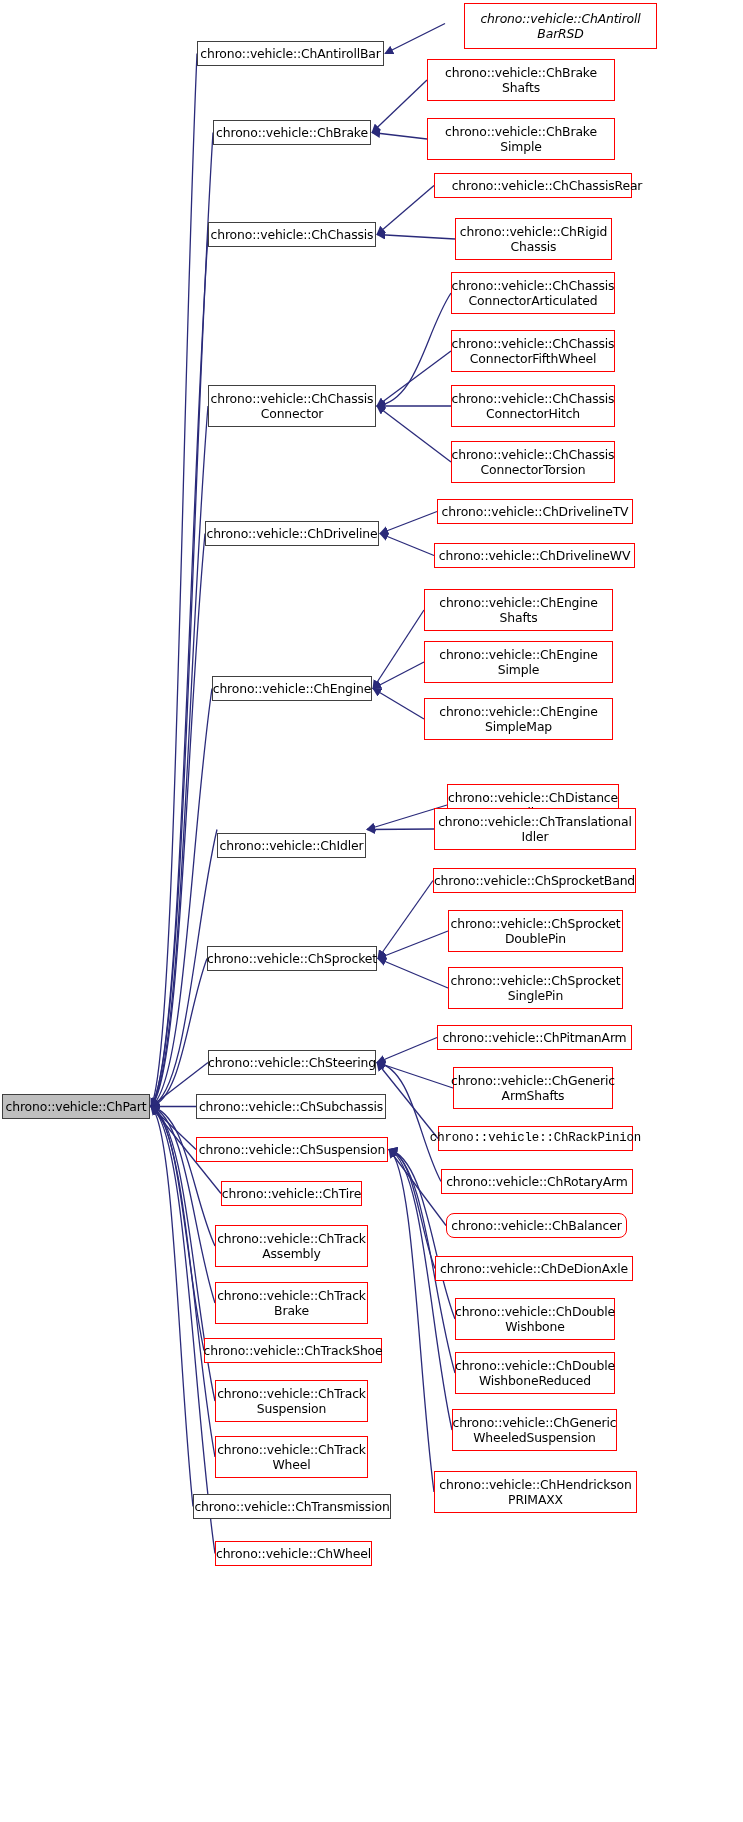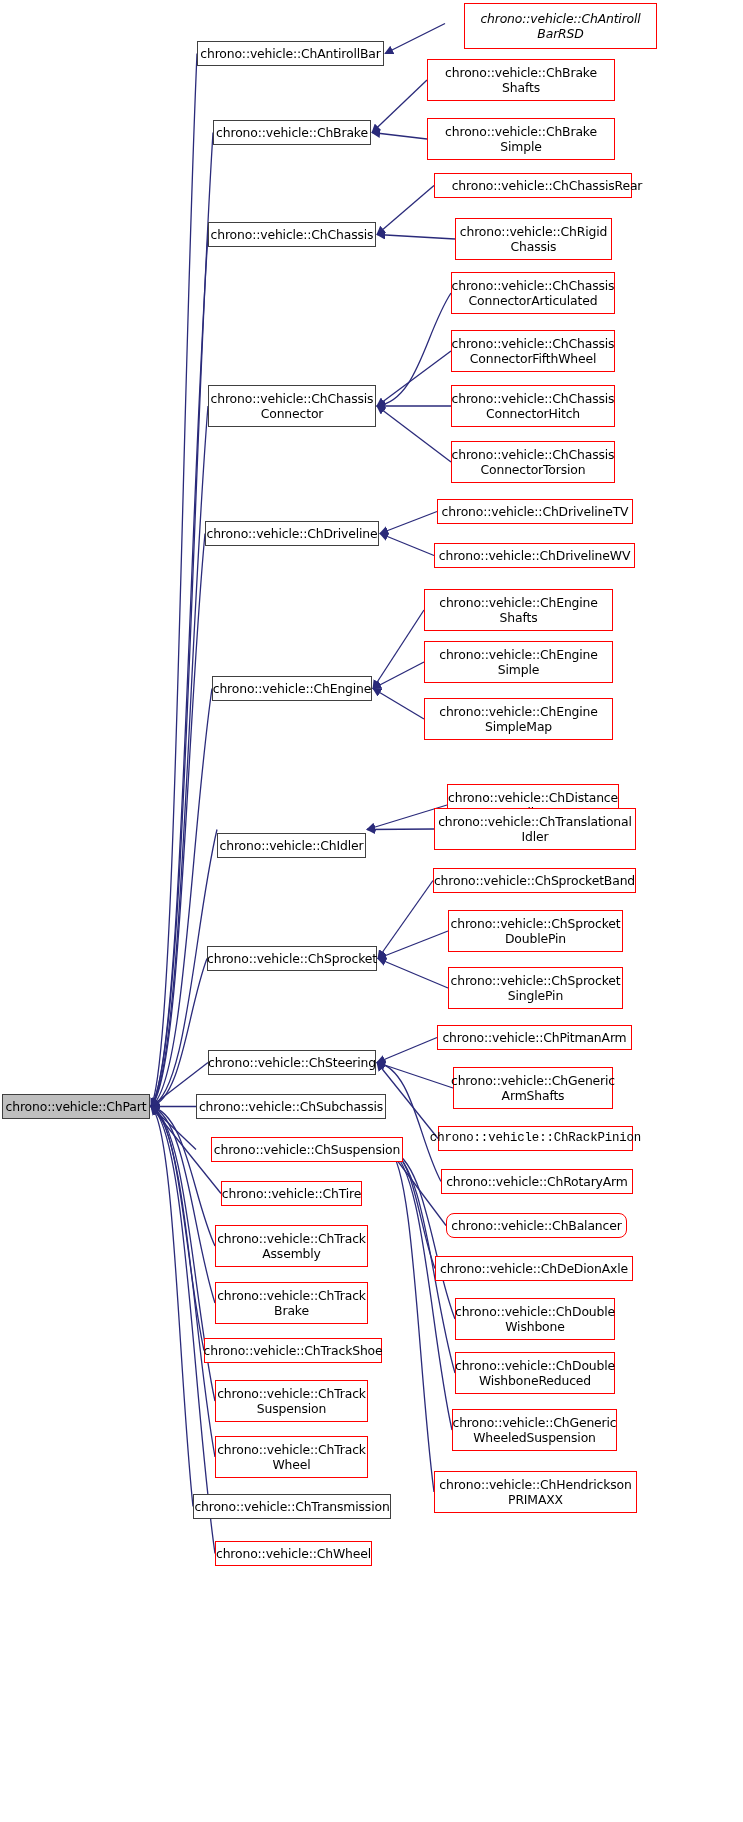--- a/index.html
+++ b/index.html
@@ -125,21 +125,21 @@
     <div class="node " style="left: 433px; top: 868px; width: 203px; height: 25px;">chrono::vehicle::ChSprocketBand</div>
     <div class="node " style="left: 448px; top: 910px; width: 175px; height: 42px;">chrono::vehicle::ChSprocket
 DoublePin</div>
     <div class="node " style="left: 448px; top: 967px; width: 175px; height: 42px;">chrono::vehicle::ChSprocket
 SinglePin</div>
     <div class="node black" style="left: 208px; top: 1050px; width: 168px; height: 25px;">chrono::vehicle::ChSteering</div>
     <div class="node " style="left: 437px; top: 1025px; width: 195px; height: 25px;">chrono::vehicle::ChPitmanArm</div>
     <div class="node " style="left: 453px; top: 1067px; width: 160px; height: 42px;">chrono::vehicle::ChGeneric
 ArmShafts</div>
     <div class="node black" style="left: 196px; top: 1094px; width: 190px; height: 25px;">chrono::vehicle::ChSubchassis</div>
-    <div class="node " style="left: 211px; top: 1137px; width: 192px; height: 25px;">chrono::vehicle::ChSuspension</div>
+    <div class="node " style="left: 196px; top: 1137px; width: 192px; height: 25px;">chrono::vehicle::ChSuspension</div>
     <div class="node " style="left: 438px; top: 1126px; width: 195px; height: 25px; font-family: Liberation Mono, monospace;">chrono::vehicle::ChRackPinion</div>
     <div class="node " style="left: 441px; top: 1169px; width: 192px; height: 25px;">chrono::vehicle::ChRotaryArm</div>
     <div class="node " style="left: 221px; top: 1181px; width: 141px; height: 25px;">chrono::vehicle::ChTire</div>
     <div class="node " style="left: 446px; top: 1213px; width: 181px; height: 25px; border-radius: 8px;">chrono::vehicle::ChBalancer</div>
     <div class="node " style="left: 215px; top: 1225px; width: 153px; height: 42px;">chrono::vehicle::ChTrack
 Assembly</div>
     <div class="node " style="left: 435px; top: 1256px; width: 198px; height: 25px;">chrono::vehicle::ChDeDionAxle</div>
     <div class="node " style="left: 215px; top: 1282px; width: 153px; height: 42px;">chrono::vehicle::ChTrack
 Brake</div>
     <div class="node " style="left: 455px; top: 1298px; width: 160px; height: 42px;">chrono::vehicle::ChDouble

